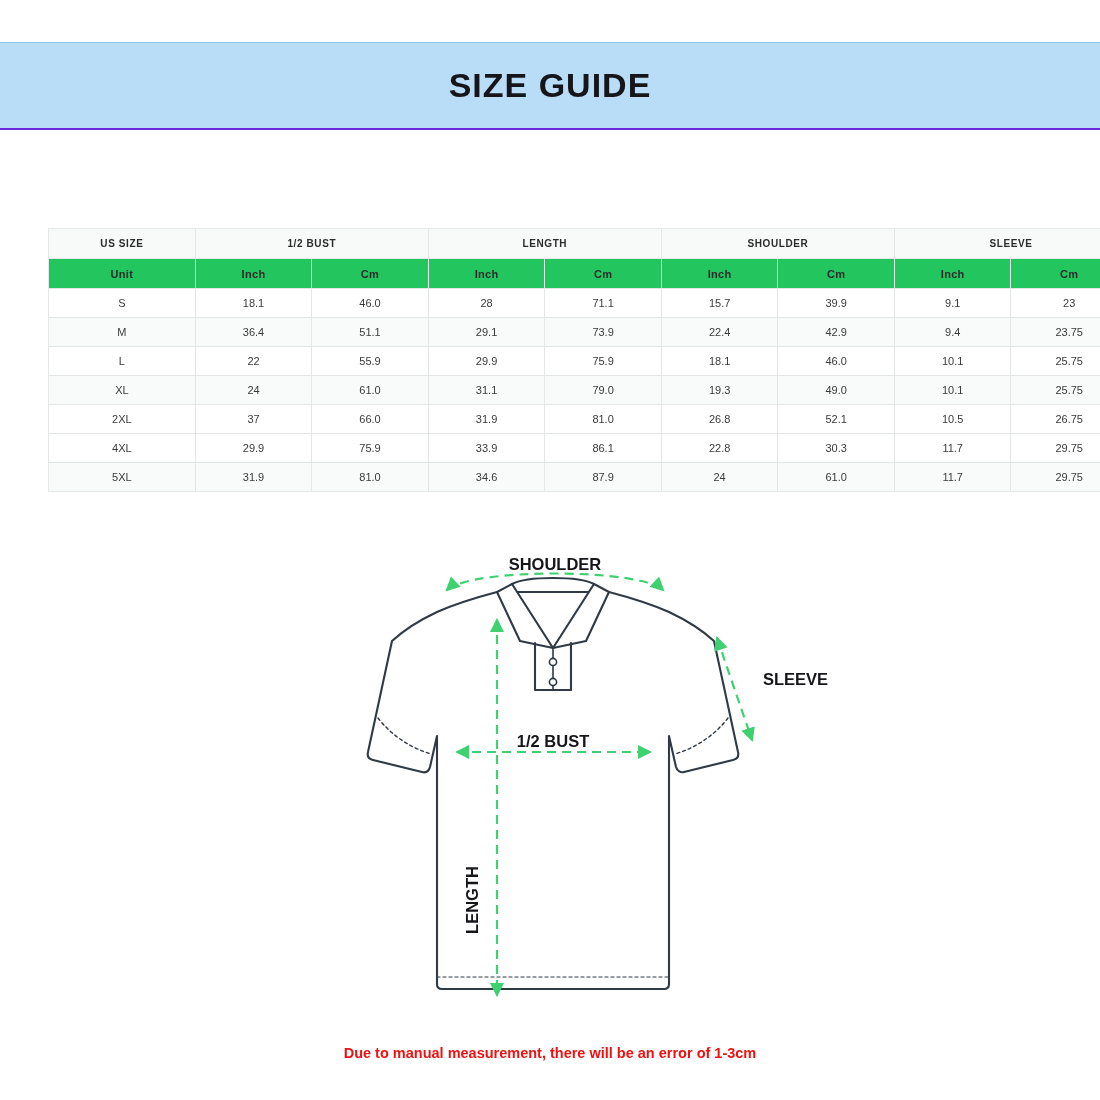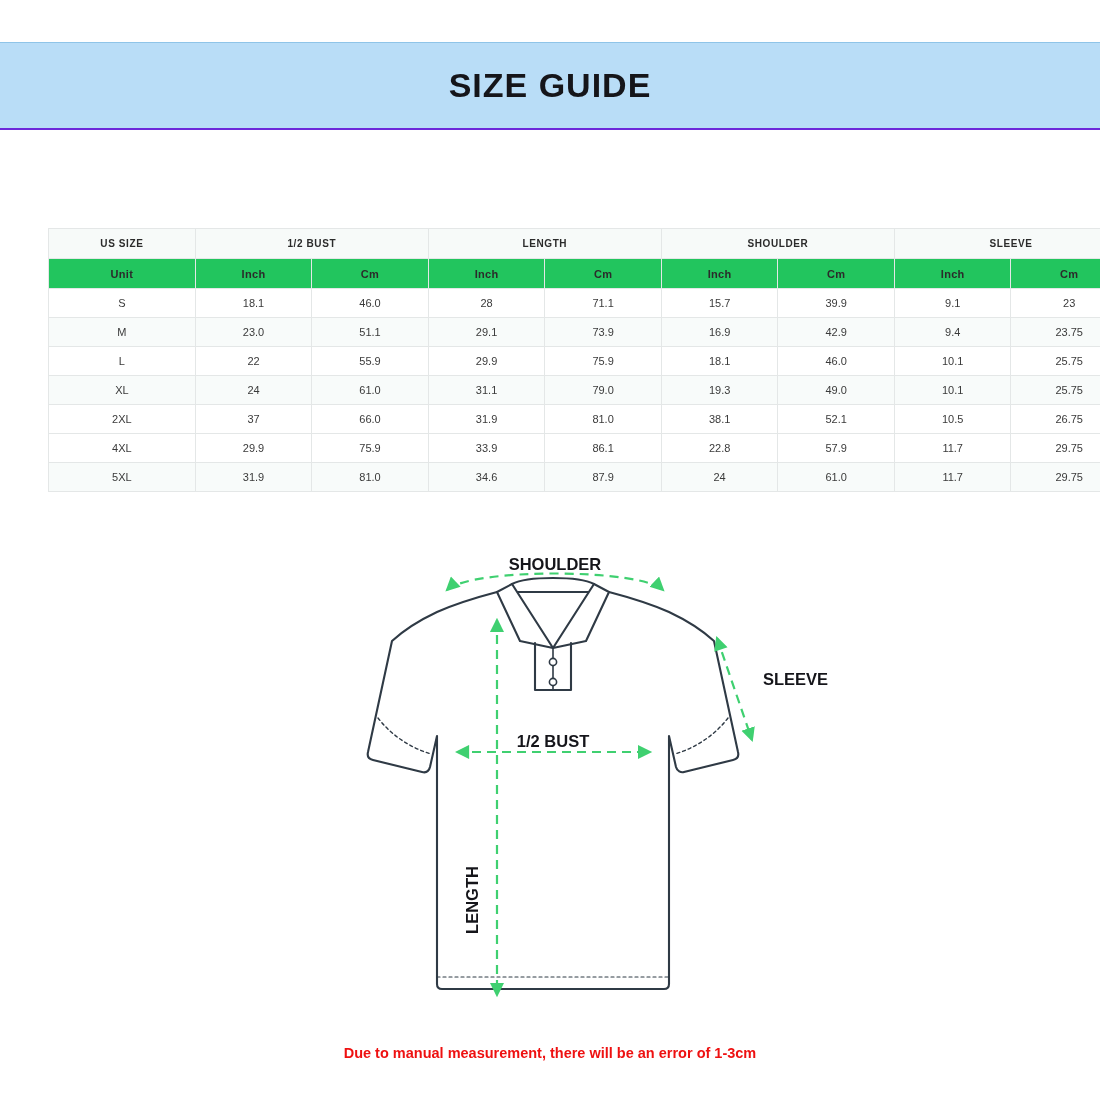--- a/index.html
+++ b/index.html
@@ -144,25 +144,25 @@
           <td>46.0</td>
           <td>28</td>
           <td>71.1</td>
           <td>15.7</td>
           <td>39.9</td>
           <td>9.1</td>
           <td>23</td>
         </tr>
         <tr class="data-row alt">
           <td class="size-cell">M</td>
-          <td>23.0</td>
+          <td>36.4</td>
           <td>51.1</td>
           <td>29.1</td>
           <td>73.9</td>
-          <td>16.9</td>
+          <td>22.4</td>
           <td>42.9</td>
           <td>9.4</td>
           <td>23.75</td>
         </tr>
         <tr class="data-row">
           <td class="size-cell">L</td>
           <td>22</td>
           <td>55.9</td>
           <td>29.9</td>
           <td>75.9</td>
@@ -181,33 +181,33 @@
           <td>49.0</td>
           <td>10.1</td>
           <td>25.75</td>
         </tr>
         <tr class="data-row">
           <td class="size-cell">2XL</td>
           <td>37</td>
           <td>66.0</td>
           <td>31.9</td>
           <td>81.0</td>
-          <td>38.1</td>
+          <td>26.8</td>
           <td>52.1</td>
           <td>10.5</td>
           <td>26.75</td>
         </tr>
         <tr class="data-row">
           <td class="size-cell">4XL</td>
           <td>29.9</td>
           <td>75.9</td>
           <td>33.9</td>
           <td>86.1</td>
           <td>22.8</td>
-          <td>57.9</td>
+          <td>30.3</td>
           <td>11.7</td>
           <td>29.75</td>
         </tr>
         <tr class="data-row alt">
           <td class="size-cell">5XL</td>
           <td>31.9</td>
           <td>81.0</td>
           <td>34.6</td>
           <td>87.9</td>
           <td>24</td>

